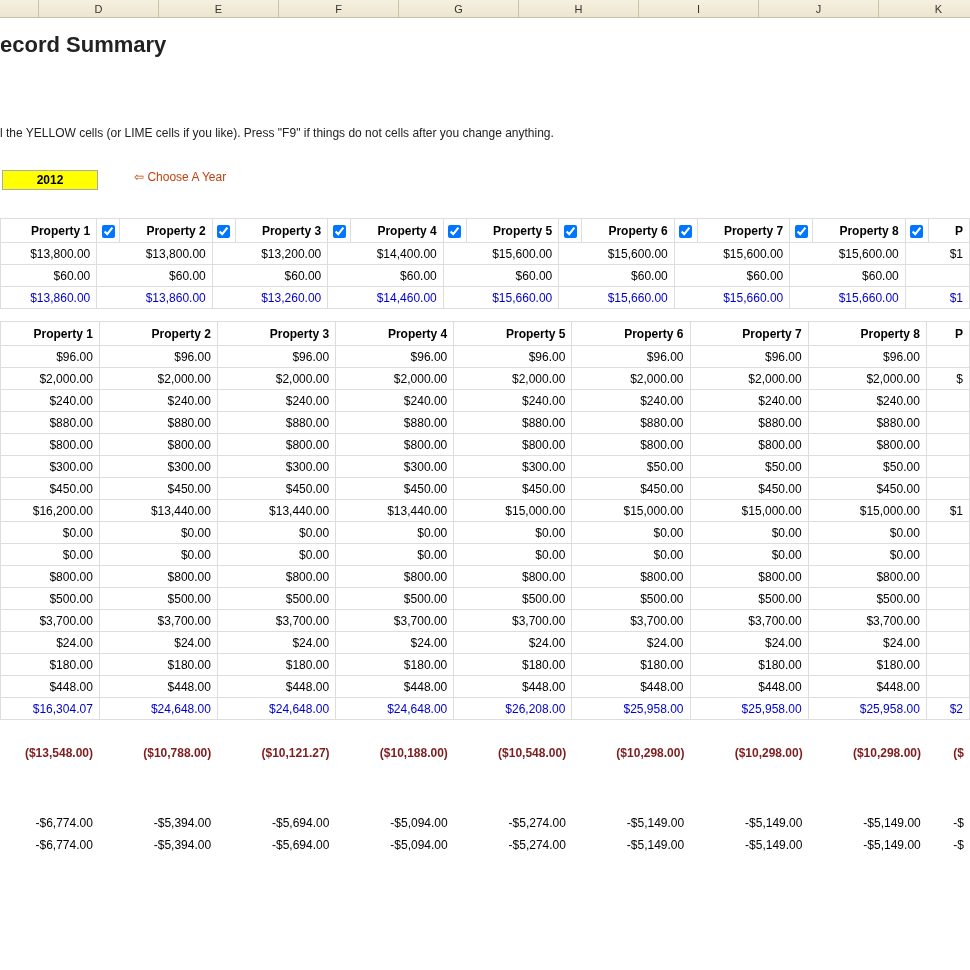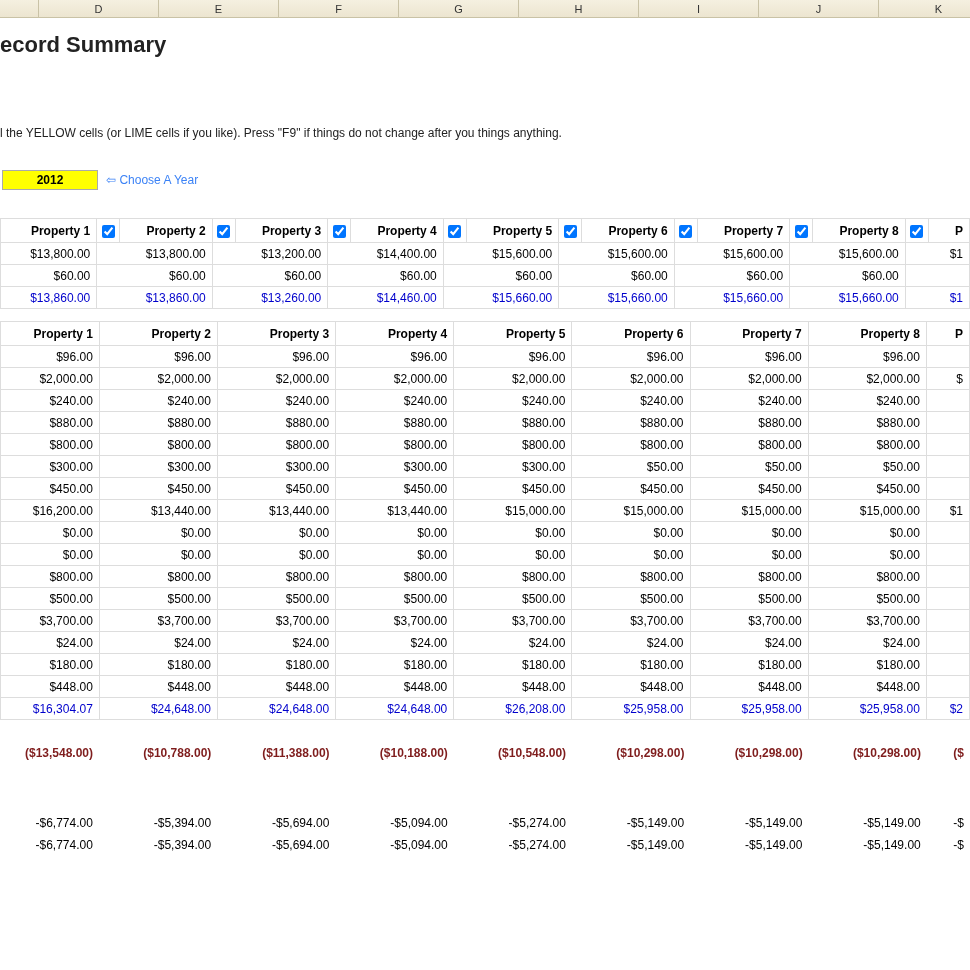--- a/index.html
+++ b/index.html
@@ -36,36 +36,36 @@
     padding: 14px 0 0 0;
   }
   .instruction {
     font-size: 12px;
     color: #222;
     padding-top: 68px;
     padding-bottom: 30px;
   }
   .year-row {
     display: flex;
-    align-items: center;
     gap: 8px;
     padding-bottom: 28px;
   }
   .year-cell {
     background: #ffff00;
     border: 1px solid #aaa;
     width: 96px;
     text-align: center;
     font-weight: bold;
     padding: 2px 0;
     margin-left: 2px;
   }
   .choose {
     font-size: 12px;
-    color: #3b82f6;
+    color: #c2410c;
+    margin-left: 28px;
   }
   table {
     border-collapse: collapse;
     table-layout: fixed;
   }
   td, th {
     border: 1px solid #ddd;
     height: 22px;
     padding: 0 6px 0 0;
     text-align: right;
@@ -105,21 +105,21 @@
   <div style="width:120px">F</div>
   <div style="width:120px">G</div>
   <div style="width:120px">H</div>
   <div style="width:120px">I</div>
   <div style="width:120px">J</div>
   <div style="width:120px">K</div>
 </div>
 
 <div class="sheet">
   <div class="title">ecord Summary</div>
-  <div class="instruction">l the YELLOW cells (or LIME cells if you like). Press "F9" if things do not change after you things anything.</div>
+  <div class="instruction">l the YELLOW cells (or LIME cells if you like). Press "F9" if things do not cells after you change anything.</div>
 
   <div class="year-row">
     <div class="year-cell">2012</div>
     <div class="choose">⇦ Choose A Year</div>
   </div>
 
   <table>
     <colgroup>
       <col class="w-lead">
       <col class="w-chk">
@@ -450,21 +450,21 @@
       <col style="width:120px">
         <col style="width:120px">
         <col style="width:120px">
       <col style="width:120px">
         <col style="width:44px">
     </colgroup>
     <tbody>
         <tr class="noborder" id="lossrow">
           <td class="red" style="border: none;">($13,548.00)</td>
           <td class="red" style="border: none;">($10,788.00)</td>
-          <td class="red" style="border: none;">($11,388.00)</td>
+          <td class="red" style="border: none;">($10,121.27)</td>
           <td class="red" style="border: none;">($10,188.00)</td>
           <td class="red" style="border: none;">($10,548.00)</td>
           <td class="red" style="border: none;">($10,298.00)</td>
           <td class="red" style="border: none;">($10,298.00)</td>
           <td class="red" style="border: none;">($10,298.00)</td>
           <td class="red partial" style="border: none;">($</td>
         </tr>
   </tbody>
     </table>
 

